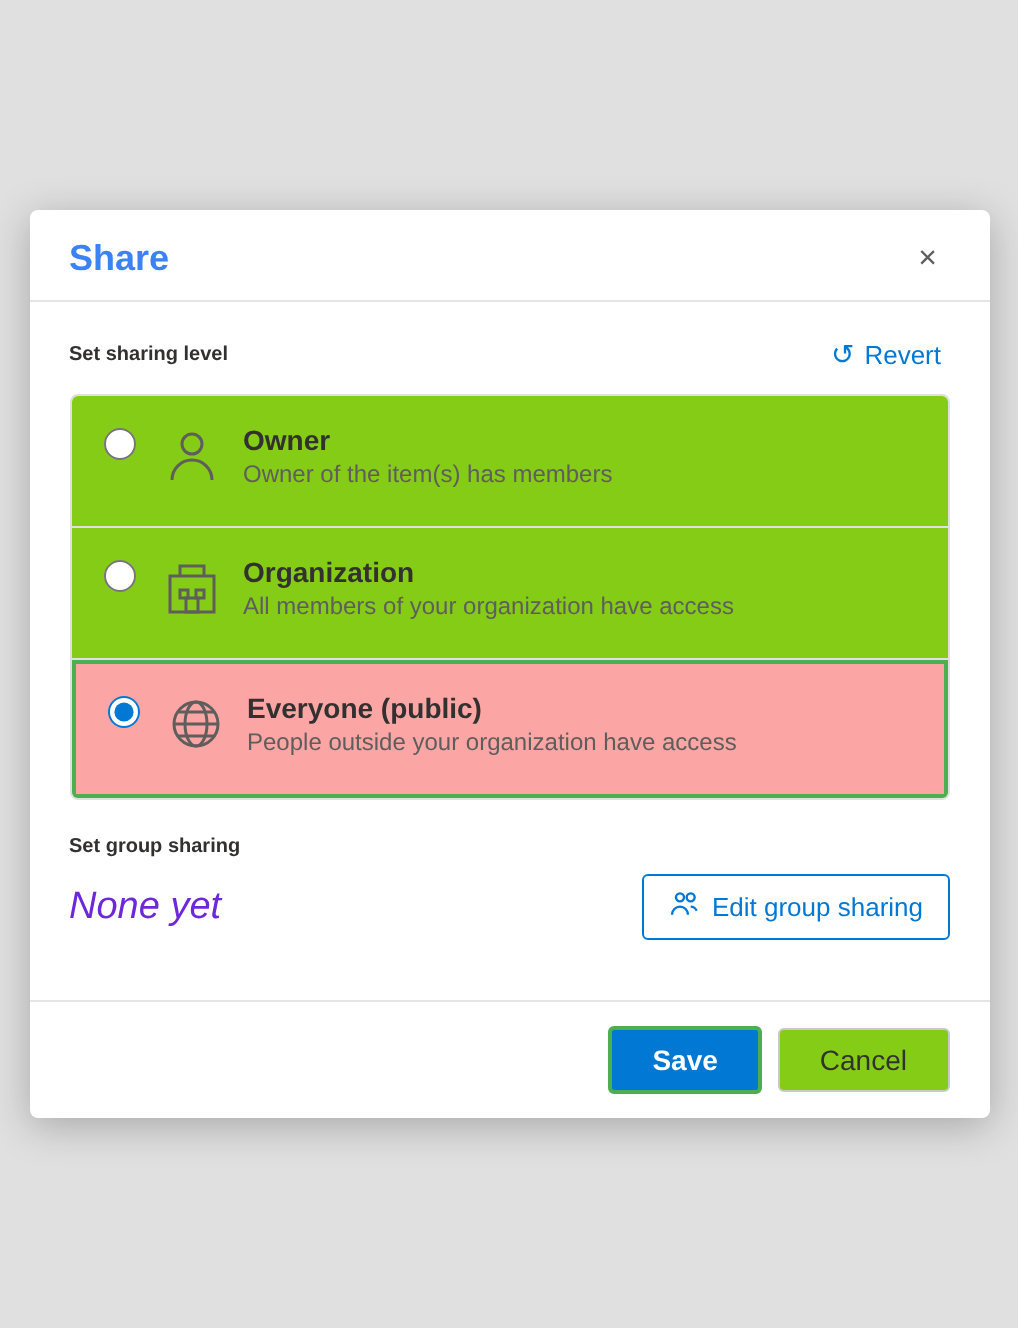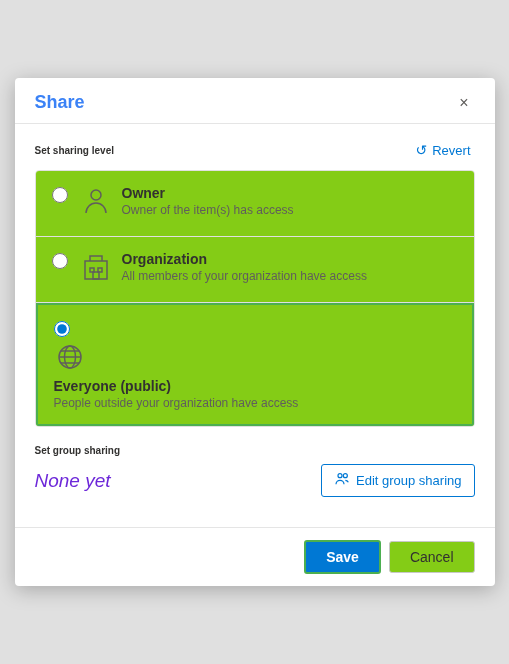--- a/index.html
+++ b/index.html
@@ -80,22 +80,21 @@
       padding: 14px 16px;
       border-bottom: 1px solid #e0e0e0;
       cursor: pointer;
       background: #84cc16;
     }
     .sharing-option:last-child {
       border-bottom: none;
     }
     .sharing-option.selected {
       border: 2px solid #4caf50;
-      background: #84cc16;
-      flex-direction: column;
+      background: #fca5a5;
     }
     .sharing-option.selected:first-child {
       border-top-left-radius: 4px;
       border-top-right-radius: 4px;
     }
     .radio-wrap {
       margin-top: 2px;
       margin-right: 12px;
       flex-shrink: 0;
     }
@@ -221,21 +220,21 @@
           <input type="radio" name="sharing" id="owner" style="">
         </div>
         <div class="option-icon icon-person">
           <svg viewBox="0 0 32 32">
             <circle cx="16" cy="10" r="5"></circle>
             <path d="M6 28c0-5.523 4.477-10 10-10s10 4.477 10 10"></path>
           </svg>
         </div>
         <div class="option-content">
           <div class="option-label">Owner</div>
-          <div class="option-desc">Owner of the item(s) has access</div>
+          <div class="option-desc">Owner of the item(s) has members</div>
         </div>
       </div>
 
       <div class="sharing-option">
         <div class="radio-wrap">
           <input type="radio" name="sharing" id="organization" style="">
         </div>
         <div class="option-icon icon-building">
           <svg viewBox="0 0 32 32">
             <rect x="5" y="10" width="22" height="18"></rect>

